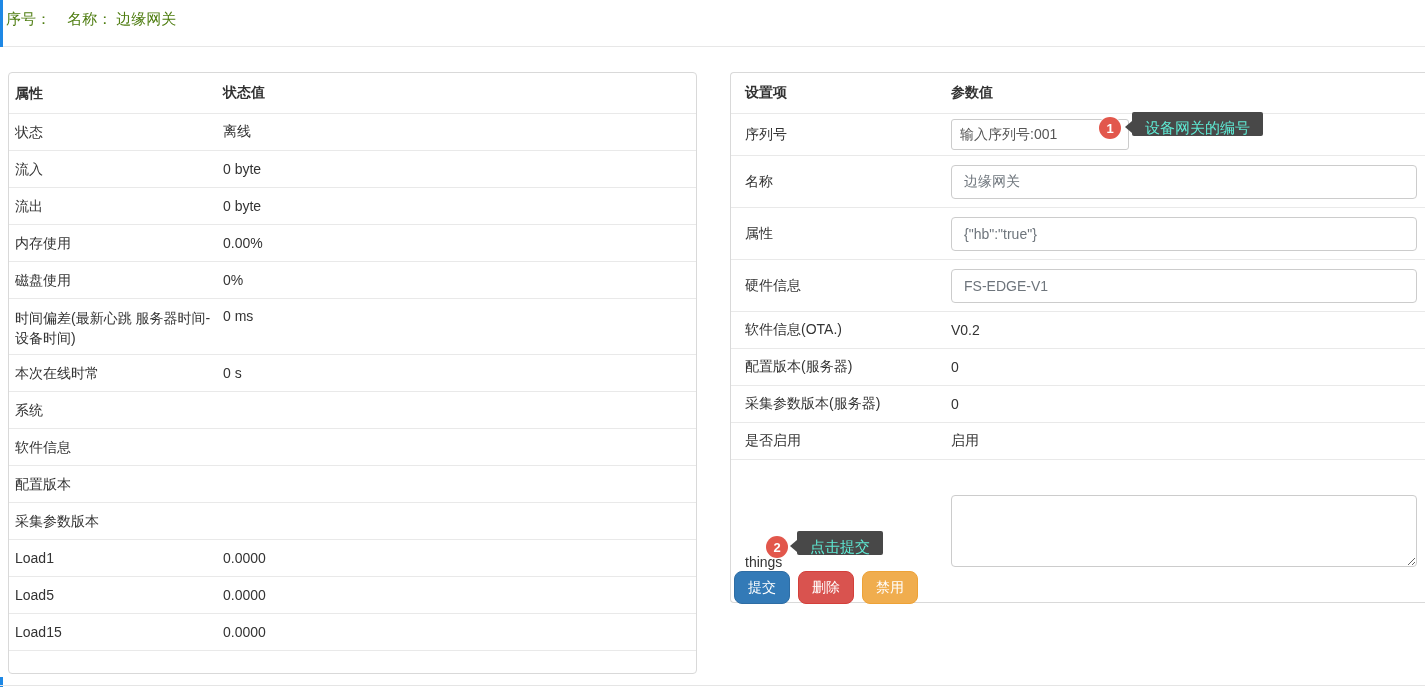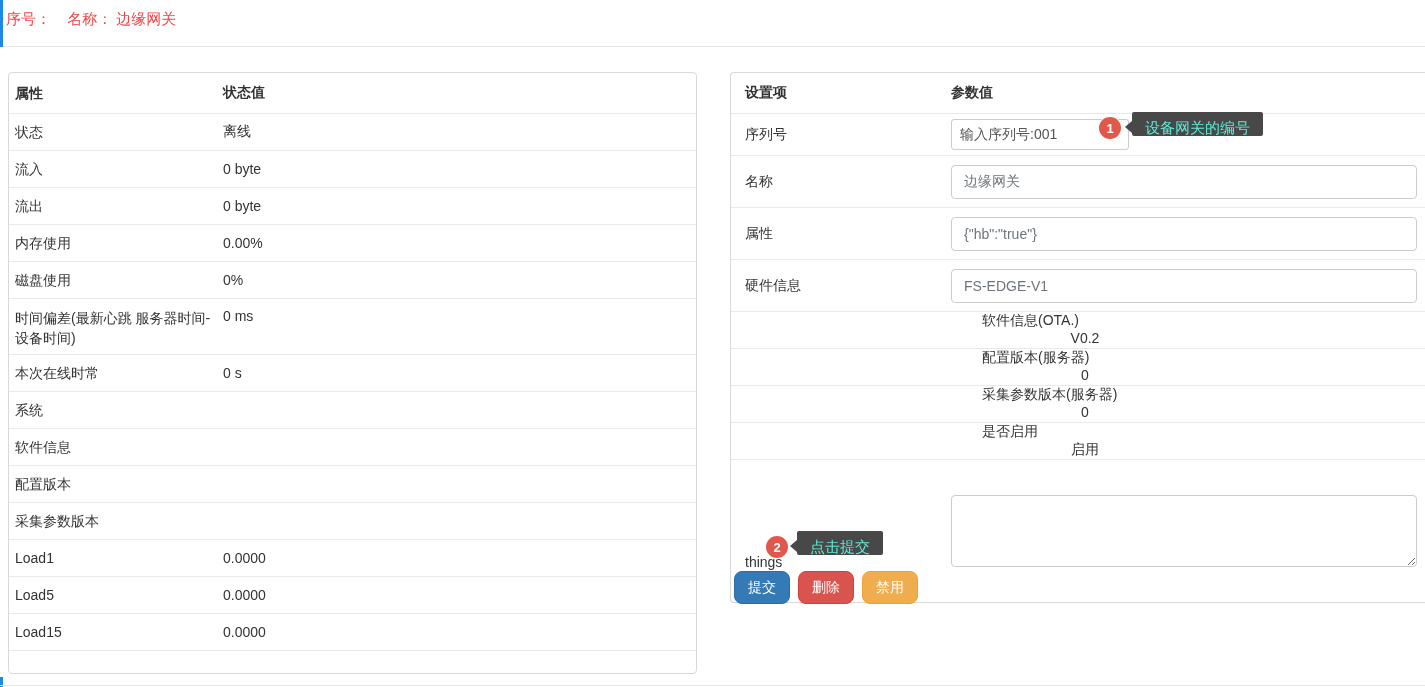--- a/index.html
+++ b/index.html
@@ -1,21 +1,21 @@
 <!DOCTYPE html>
 <html><head>
 <meta charset="utf-8">
 <style>
   html,body{margin:0;padding:0;background:#fff;}
   .page{position:relative;width:1425px;height:687px;background:#fff;overflow:hidden;
         font-family:"Liberation Sans","DejaVu Sans",sans-serif;color:#333;}
 
   
   .hdr{position:absolute;left:0;top:0;width:100%;height:47px;box-sizing:border-box;
-       border-bottom:1px solid #e7e7e7;padding:10px 0 0 6px;font-size:15px;color:#ef4444;}
+       border-bottom:1px solid #e7e7e7;padding:10px 0 0 6px;font-size:15px;color:#4d7c0f;}
   .hdr-accent{position:absolute;left:0;top:0;width:3px;height:47px;background:#1e88e5;}
   .hdr span{display:inline-block;}
   .hdr .gap{margin-left:12px;}
 
   
   .panel{position:absolute;background:#fff;box-sizing:border-box;border:1px solid #d9d9d9;}
   .left-panel{left:8px;top:72px;width:689px;height:602px;border-radius:4px;}
   .right-panel{left:730px;top:72px;width:695px;height:531px;border-right:none;border-radius:4px 0 0 4px;}
 
   
@@ -29,21 +29,21 @@
   .lrows .lrow:nth-of-type(6) .lc2{padding-top:9px;}
 
   
   .rrow{display:flex;align-items:center;box-sizing:border-box;border-bottom:1px solid #e9e9e9;
         padding-left:14px;font-size:14px;color:#333;}
   .rrow .rc1{width:206px;flex:none;}
   .rrow .rc2{flex:1;}
   .rrow.rhead{height:41px;font-weight:bold;}
   .rrow.rserial{height:42px;}
   .rrow.rinput{height:52px;}
-  .rrow.rtext{height:37px;flex-direction:column;}
+  .rrow.rtext{height:37px;}
   .rrow.rthings{height:110px;align-items:flex-end;border-bottom:none;}
   .rrow.rthings .rc1{padding-top:12px;}
   .rrow.rbuttons{height:35px;border-bottom:none;padding-left:3px;gap:8px;}
 
   .txt{box-sizing:border-box;height:34px;width:466px;border:1px solid #ccc;border-radius:4px;
        padding:6px 12px;font-size:14px;color:#6e757c;background:#fff;
        font-family:"Liberation Sans","DejaVu Sans",sans-serif;}
   .txt.small{width:178px;height:31px;padding:4px 8px;color:#555;border-radius:3px;}
   .tarea{box-sizing:border-box;width:466px;height:72px;margin-top:9px;border:1px solid #ccc;
          border-radius:4px;padding:6px 12px;font-size:14px;color:#555;resize:both;

